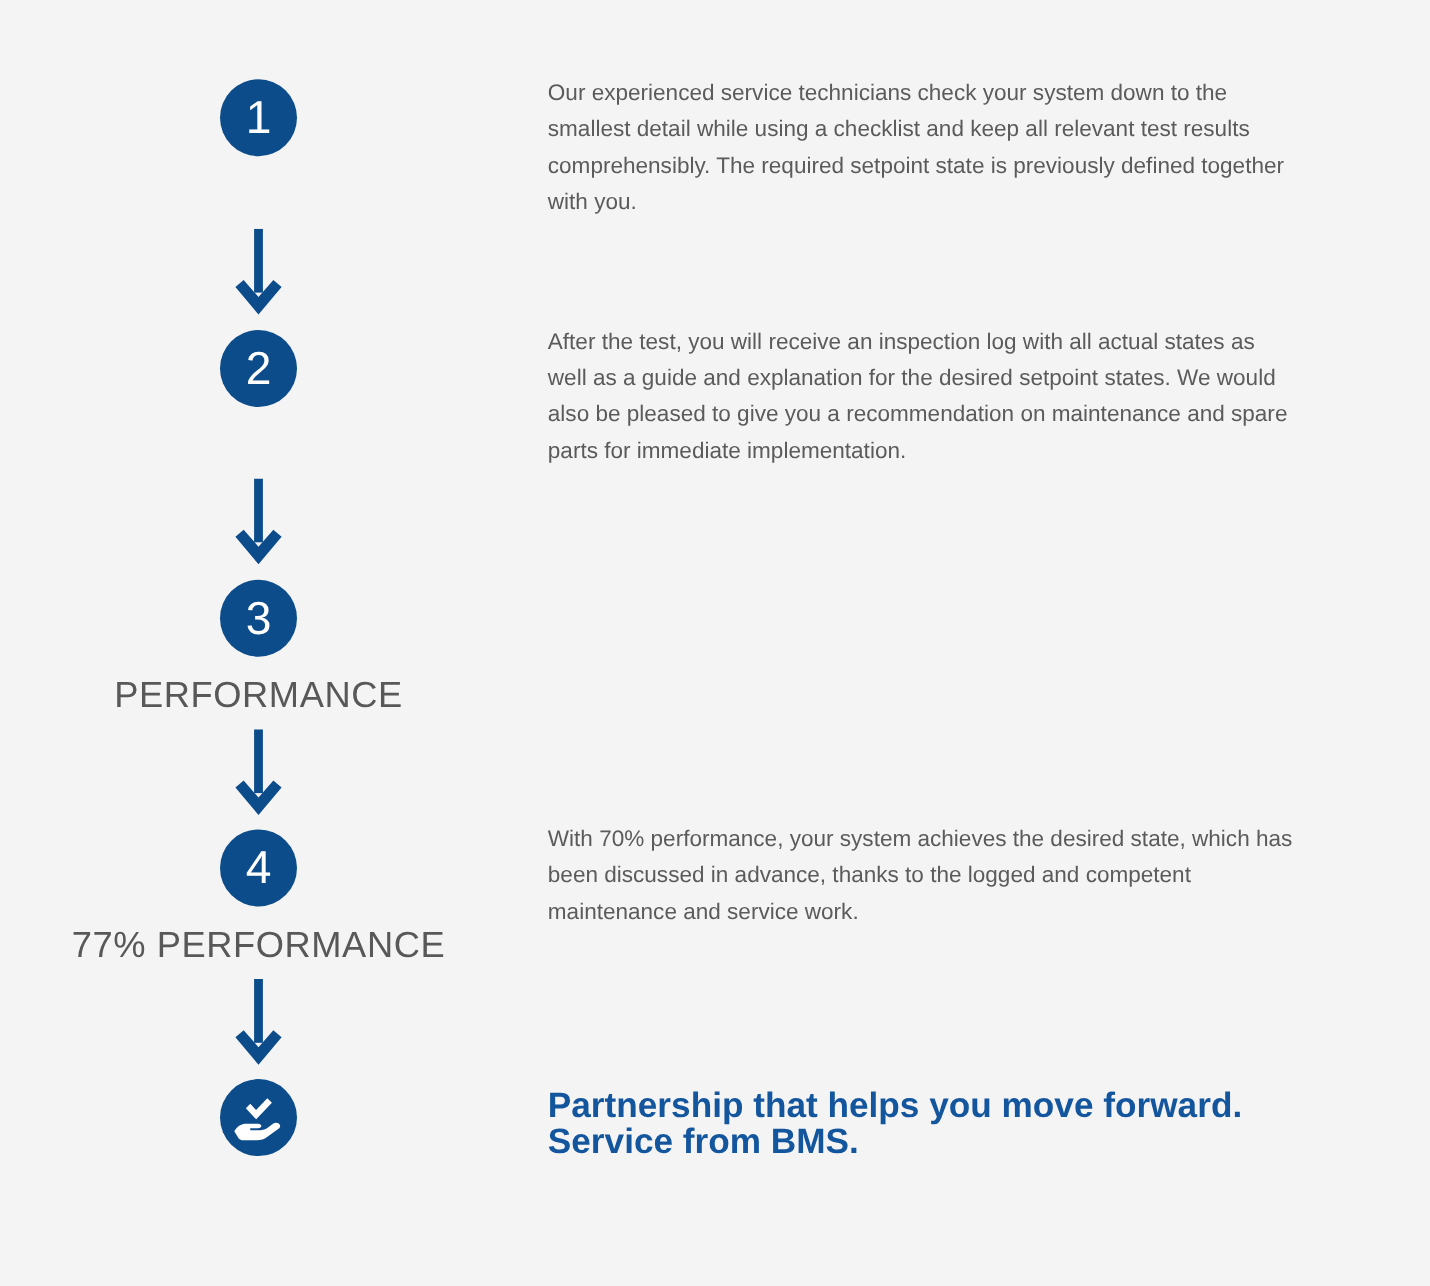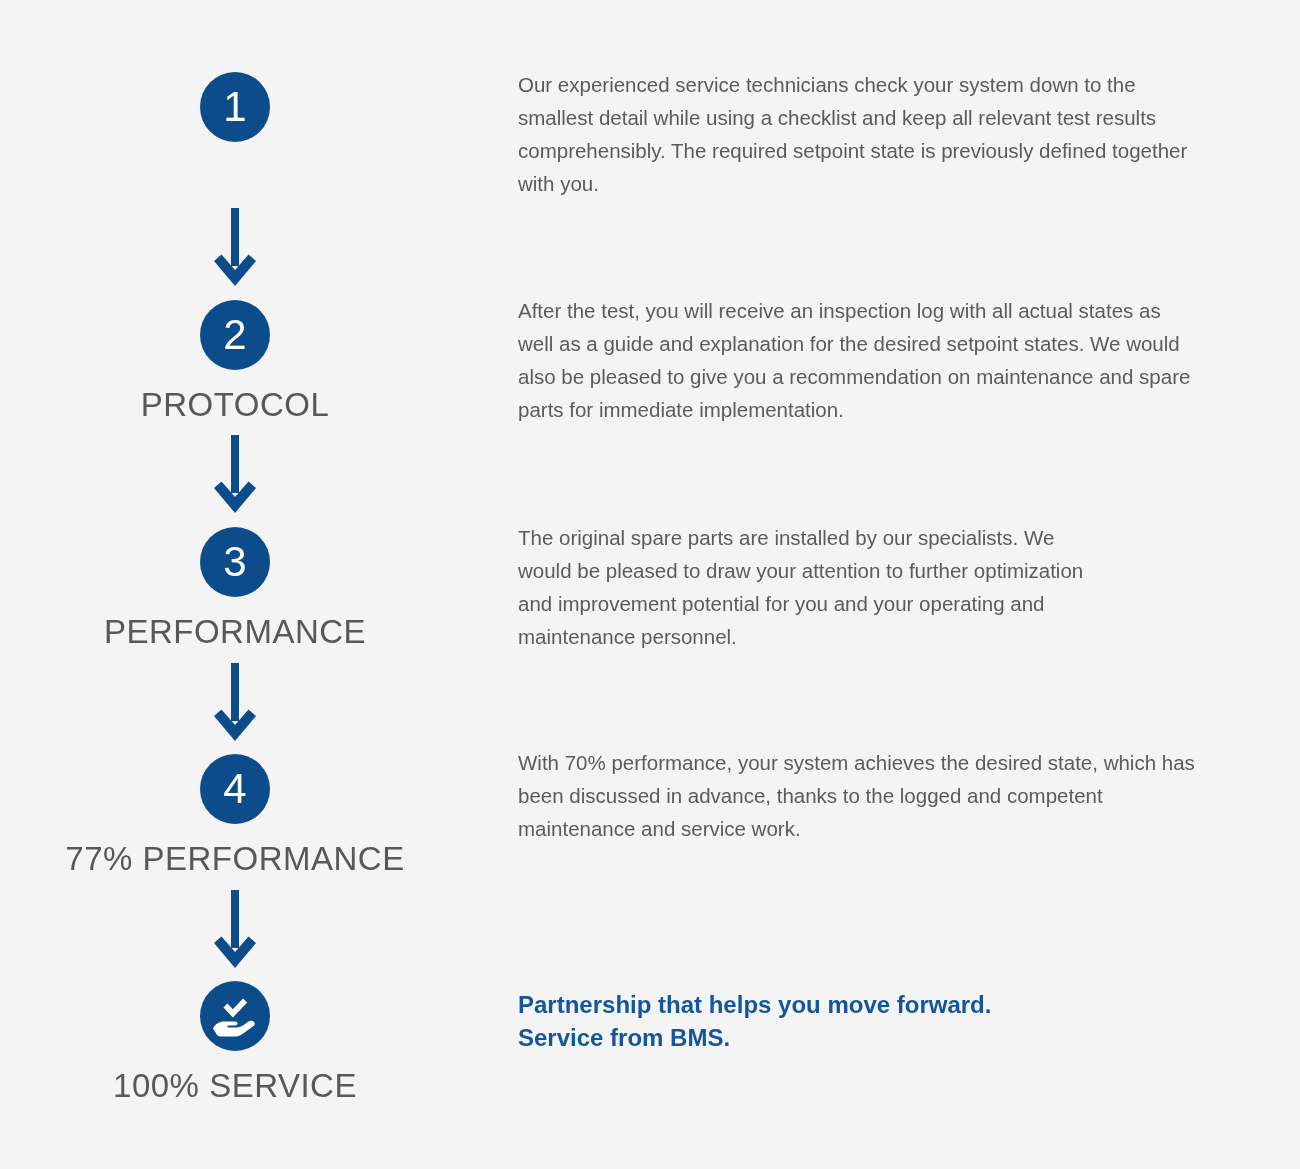--- a/index.html
+++ b/index.html
@@ -85,41 +85,40 @@
     justify-content: center;
   }
 
   
   .desc-column {
     position: absolute;
     left: 498px;
     top: 0;
     width: 700px;
     height: 1169px;
-    margin-left: 20px;
   }
 
   .desc-block {
     position: absolute;
     left: 0;
     width: 680px;
     color: #5b5b5b;
     font-size: 20.5px;
     line-height: 33px;
     font-weight: 300;
     font-family: "Liberation Sans", sans-serif;
   }
   .desc-block p { margin: 0; }
 
   .tagline {
     position: absolute;
     left: 0;
     width: 680px;
     color: #14569e;
-    font-size: 24px;
+    font-size: 32px;
     line-height: 33px;
     font-weight: bold;
     font-family: "Liberation Sans", sans-serif;
   }
   .tagline p { margin: 0; }
 </style>
 </head>
 <body>
 
 <div class="infographic">
@@ -136,21 +135,20 @@
       <svg width="48" height="80" viewBox="0 0 48 80" aria-hidden="true">
         <rect x="20" y="0" width="8" height="58" fill="#0c4c8a"></rect>
         <path d="M24 78 L3 53 L10.5 46.5 L24 62 L37.5 46.5 L45 53 Z" fill="#0c4c8a"></path>
       </svg>
     </div>
 
     <div class="step-node" style="top:300px;">
       <div class="circle">
         <span class="circle-number">2</span>
       </div>
-      <div class="step-label">PROTOCOL</div>
     </div>
 
     <div class="arrow" style="top:435px;">
       <svg width="48" height="80" viewBox="0 0 48 80" aria-hidden="true">
         <rect x="20" y="0" width="8" height="58" fill="#0c4c8a"></rect>
         <path d="M24 78 L3 53 L10.5 46.5 L24 62 L37.5 46.5 L45 53 Z" fill="#0c4c8a"></path>
       </svg>
     </div>
 
     <div class="step-node" style="top:527px;">
@@ -181,38 +179,34 @@
       </svg>
     </div>
 
     <div class="step-node" style="top:981px;">
       <div class="service-icon-circle">
         <svg width="52" height="52" viewBox="0 0 52 52" aria-hidden="true">
           <path d="M14.5 17.5 L18.5 13.5 L23.8 19.2 L34 8.5 L38.2 12.6 L23.9 27.6 Z" fill="#ffffff"></path>
           <path d="M4 38.5 C6.5 33.5 11 31.5 14.5 31.5 L25.5 31.5 C27.3 31.5 28.6 32.4 28.6 33.6 C28.6 34.8 27.3 35.6 25.5 35.6 L18.5 35.6 L18.5 37.4 L27.5 37.4 C30 37.4 32.5 36.4 34.6 34.9 L39.5 31.4 C41.5 30 44.5 30.6 45.4 32.5 C46 33.8 45.5 35.2 44.2 36.2 L33.8 43.7 C31.2 45.6 28 46.6 24.8 46.6 L12.5 46.6 C10.8 46.6 9.2 46 8 44.9 Z" fill="#ffffff"></path>
         </svg>
       </div>
-      <div class="step-label">100% SERVICE</div>
     </div>
 
   </div>
 
   <div class="desc-column">
 
     <div class="desc-block" style="top:68px;">
       <p>Our experienced service technicians check your system down to the smallest detail while using a checklist and keep all relevant test results comprehensibly. The required setpoint state is previously defined together with you.</p>
     </div>
 
     <div class="desc-block" style="top:294px;">
       <p>After the test, you will receive an inspection log with all actual states as well as a guide and explanation for the desired setpoint states. We would also be pleased to give you a recommendation on maintenance and spare parts for immediate implementation.</p>
     </div>
 
-    <div class="desc-block" style="top:521px; width:580px;">
-      <p>The original spare parts are installed by our specialists. We would be pleased to draw your attention to further optimization and improvement potential for you and your operating and maintenance personnel.</p>
-    </div>
 
     <div class="desc-block" style="top:746px;">
       <p>With 70% performance, your system achieves the desired state, which has been discussed in advance, thanks to the logged and competent maintenance and service work.</p>
     </div>
 
     <div class="tagline" style="top:988px;">
       <p>Partnership that helps you move forward.</p>
       <p>Service from BMS.</p>
     </div>
 

